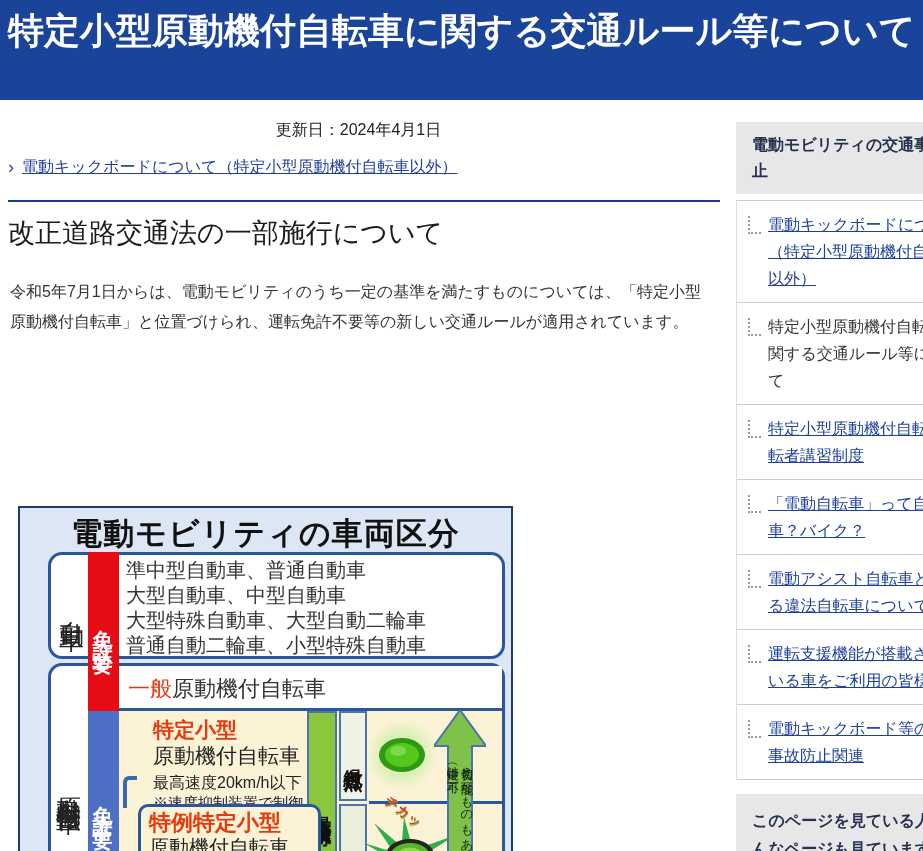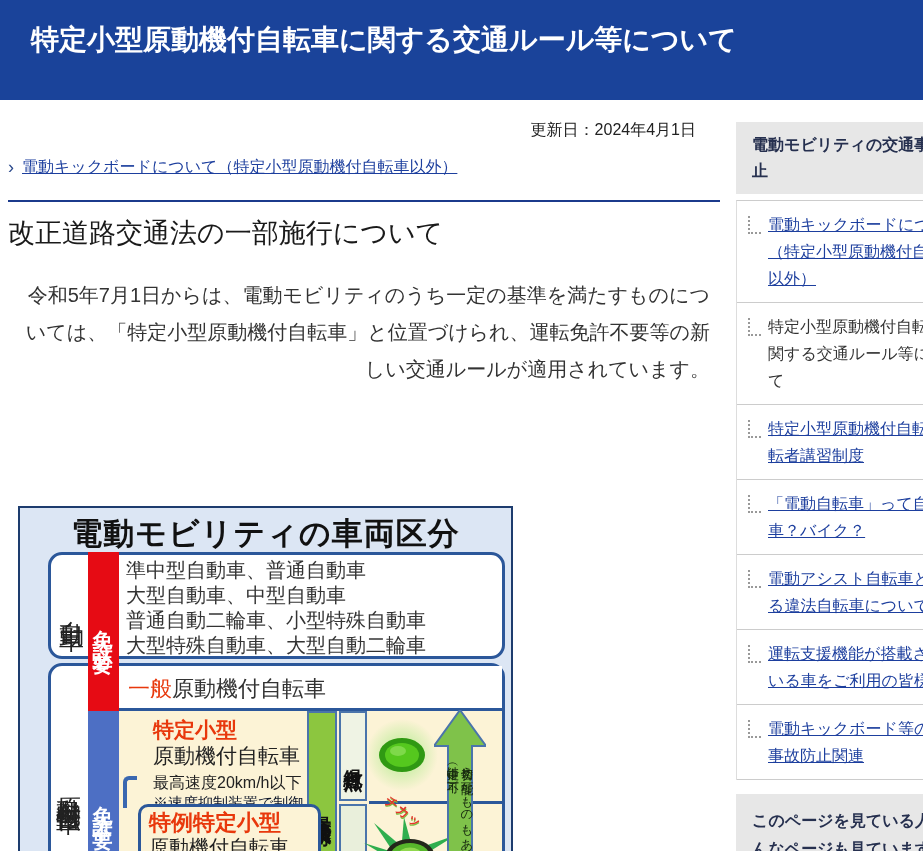--- a/index.html
+++ b/index.html
@@ -3,34 +3,34 @@
 <meta charset="utf-8">
 <style>
   html,body{margin:0;padding:0;background:#fff;}
   body{
     width:923px;height:851px;overflow:hidden;position:relative;
     font-family:"Liberation Sans",sans-serif;color:#333;
   }
   
   .banner{position:absolute;left:0;top:0;width:923px;height:100px;background:#1a439a;}
   .banner h1{
-    margin:15px;padding:5px 4px 0 16px;color:#fff;font-size:28px;font-weight:bold;
+    margin:0;padding:5px 4px 0 8px;color:#fff;font-size:36px;font-weight:bold;
     letter-spacing:0px;line-height:1.45;white-space:nowrap;
   }
   
   .main{position:absolute;left:0;top:100px;width:728px;}
-  .update-row{margin:20px 32px 0 0;text-align:right;font-size:16px;color:#222;padding-left:13px;}
+  .update-row{margin:20px 24px 0 0;text-align:center;font-size:16px;color:#222;padding-left:13px;}
   .crumb{margin:16px 0 0 8px;font-size:16px;display:flex;align-items:center;gap:8px;}
   .crumb .chev{color:#2c4a8c;font-size:18px;line-height:1;transform:translateY(-1px);}
   a.lnk{color:#1d3f9e;text-decoration:underline;}
   .h2{
     margin:22px 8px 0 8px;border-top:2px solid #1b3a8c;padding-top:14px;
     font-size:27px;font-weight:normal;color:#1a1a1a;line-height:1.3;
   }
-  .para{margin:26px 8px 0 10px;width:700px;font-size:20px;line-height:1.85;color:#333;text-align:right;}
+  .para{margin:26px 8px 0 10px;width:700px;font-size:16px;line-height:1.85;color:#333;}
   
   .dg{position:absolute;left:18px;top:406px;width:495px;height:430px;
       background:#dce6f4;border:2px solid #1d3c6e;box-sizing:border-box;}
   .dg *{box-sizing:border-box;}
   .dg-title{position:absolute;left:0;right:0;top:5px;text-align:center;
       font-size:31px;font-weight:bold;color:#111;letter-spacing:1px;white-space:nowrap;}
   .rbox{position:absolute;background:#fff;border:3px solid #2b579a;border-radius:14px;}
   .box1{left:28px;top:44px;width:457px;height:107px;}
   .box2{left:28px;top:155px;width:457px;height:243px;}
   .vlabel{position:absolute;writing-mode:vertical-rl;text-orientation:upright;
@@ -119,22 +119,22 @@
 
     <div class="vlabel lab1">自動車</div>
     <div class="vlabel lab2">原動機付自転車</div>
 
     <div class="strip strip-red">免許必要</div>
     <div class="strip strip-blue">免許不要</div>
 
     <div style="position:absolute;left:106px;top:50px;font-size:20px;line-height:25px;color:#333;z-index:2;white-space:nowrap;">
         <div>準中型自動車、普通自動車</div>
         <div>大型自動車、中型自動車</div>
+        <div>大型特殊自動車、大型自動二輪車</div>
         <div>普通自動二輪車、小型特殊自動車</div>
-        <div>大型特殊自動車、大型自動二輪車</div>
       </div>
 
     <div class="ippan-text"><span class="red-t">一般</span><span>原動機付自転車</span></div>
 
     <div class="tokutei">
       <div class="l1">特定小型</div>
       <div class="l2">原動機付自転車</div>
       <div class="l3">最高速度20km/h以下</div>
       <div class="l4">※速度抑制装置で制御</div>
     </div>

